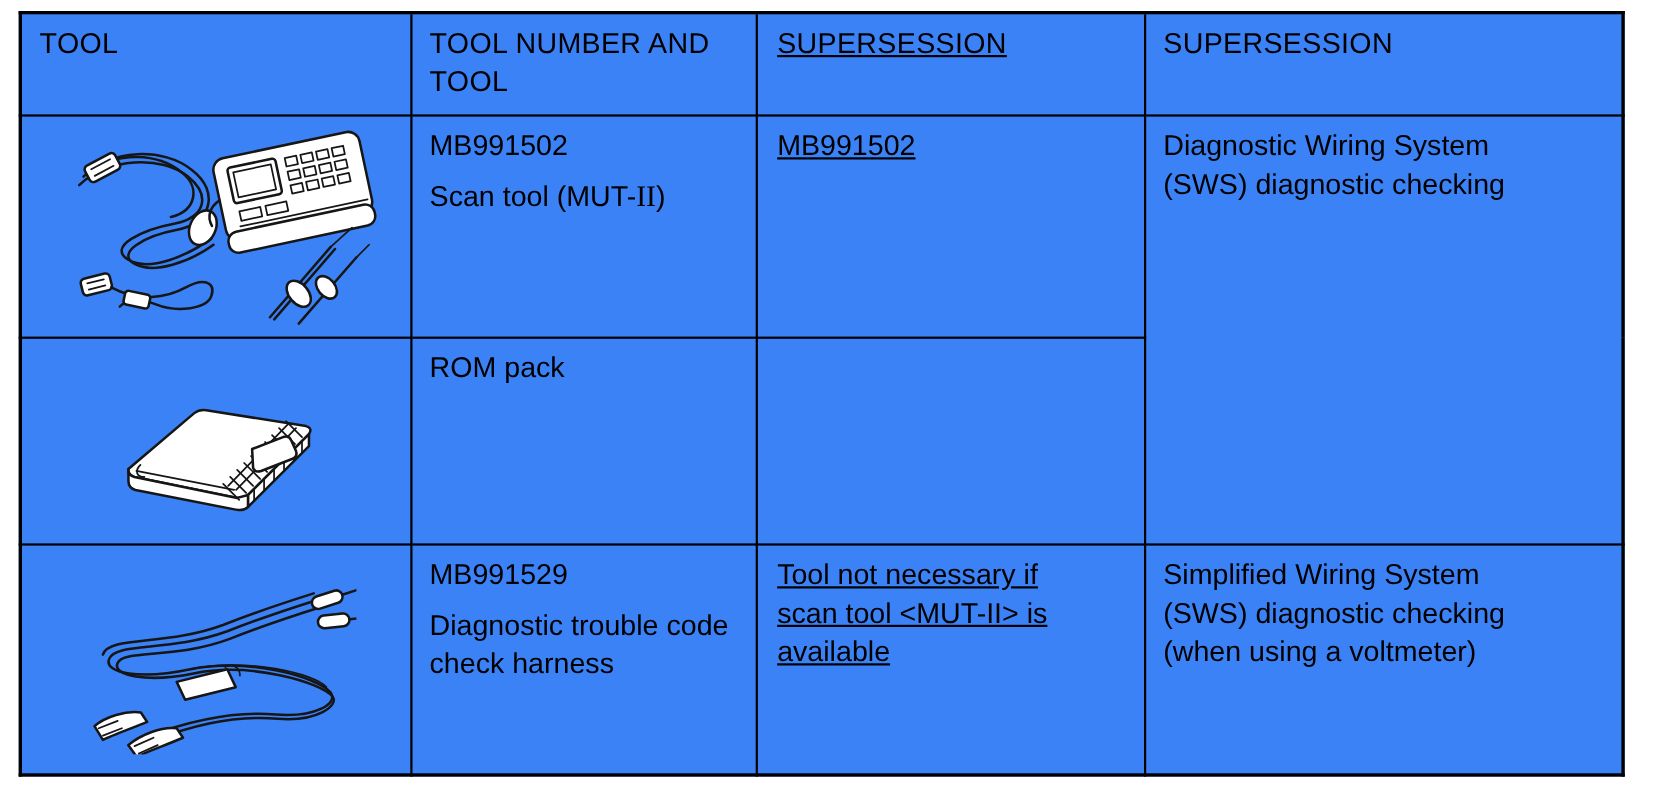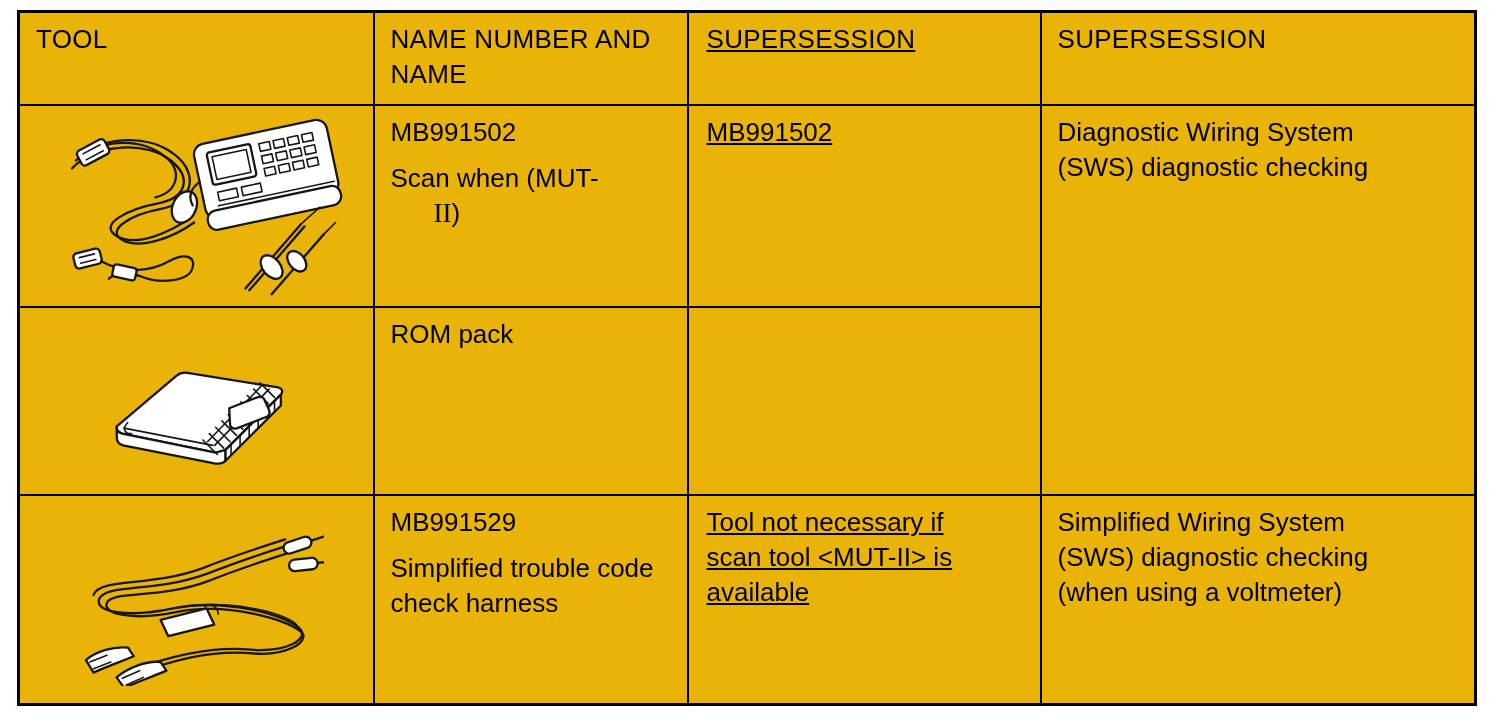--- a/index.html
+++ b/index.html
@@ -5,37 +5,37 @@
   html,body{margin:0;padding:0;background:#ffffff;}
   body{
     width:1504px;height:720px;position:relative;overflow:hidden;
     font-family:"Liberation Sans", sans-serif;color:#000;
   }
   table.tools{
     position:absolute;left:17px;top:10px;
     width:1457px;height:696px;
     border-collapse:collapse;table-layout:fixed;
     border:3px solid #000;
-    background:#eab308;
+    background:#3b82f6;
   }
   th,td{
     border:2px solid #000;
     vertical-align:top;text-align:left;
     font-size:26px;line-height:35px;font-weight:normal;
     padding:9px 14px 9px 16px;
     overflow:hidden;
   }
   th{letter-spacing:0.3px;}
   td.cell-illu{padding:0;}
   .col-name{padding-right:24px;}
   .col-super{padding-right:40px;padding-left:18px;text-decoration:underline;}
   .col-app{padding-right:48px;padding-left:16px;}
   .tool-number{margin:0;}
   .tool-name{margin-top:11px;}
-  .roman{font-family:"Liberation Serif", serif;font-size:27px;margin-left:43px;}
+  .roman{font-family:"Liberation Serif", serif;font-size:27px;}
   
   .illu{display:block;}
   .illu-scan{margin:8px 0 0 26px;}
   .illu-rom{margin:44px 0 0 72px;}
   .illu-harness{margin:30px 0 0 52px;}
   .illu *{vector-effect:non-scaling-stroke;}
   .ln{fill:none;stroke:#161616;stroke-width:2.3;stroke-linecap:round;stroke-linejoin:round;}
   .lnw{fill:#ffffff;stroke:#161616;stroke-width:2.3;stroke-linecap:round;stroke-linejoin:round;}
   .thin{stroke-width:1.6;}
 </style>
@@ -45,21 +45,21 @@
 <table class="tools">
   <colgroup>
     <col style="width:355px">
     <col style="width:314px">
     <col style="width:353px">
     <col style="width:435px">
   </colgroup>
   <tbody>
       <tr style="height:87px;">
     <th>TOOL</th>
-    <th class="col-name">NAME NUMBER AND NAME</th>
+    <th class="col-name">TOOL NUMBER AND TOOL</th>
     <th class="col-super">SUPERSESSION</th>
     <th class="col-app">SUPERSESSION</th>
   </tr>
 
   <tr style="height:154px;">
     <td class="cell-illu">
       <svg class="illu illu-scan" width="302" height="186" viewBox="0 0 310 192" aria-hidden="true">
 
         <path class="ln" d="M30,48 C55,22 105,20 132,42 C158,62 150,92 118,98 C86,104 60,120 78,130 C96,140 130,128 152,112"></path>
         <path class="ln" d="M26,56 C52,30 104,28 128,48 C150,66 144,86 116,92 C84,98 52,114 72,126 C92,138 128,122 150,106"></path>
@@ -107,21 +107,21 @@
         <path class="ln" d="M205,180 L262,114 M209,182 L266,116"></path>
         <path class="ln thin" d="M262,114 L282,96"></path>
         <path class="ln" d="M232,186 L286,124"></path>
         <path class="ln thin" d="M286,124 L298,112"></path>
         <ellipse class="lnw" cx="232" cy="158" rx="9" ry="14" transform="rotate(-40 232 158)"></ellipse>
         <ellipse class="lnw" cx="258" cy="152" rx="8" ry="12" transform="rotate(-40 258 152)"></ellipse>
       </svg>
     </td>
     <td class="col-name">
       <div class="tool-number">MB991502</div>
-      <div class="tool-name"><span>Scan when (MUT-</span><span class="roman">II</span><span>)</span></div>
+      <div class="tool-name"><span>Scan tool (MUT-</span><span class="roman">II</span><span>)</span></div>
     </td>
     <td class="col-super">
       <div>MB991502</div>
     </td>
     <td class="col-app" rowspan="2">
       <div>Diagnostic Wiring System (SWS) diagnostic checking</div>
     </td>
   </tr>
 
   <tr style="height:180px;">
@@ -193,21 +193,21 @@
         <path class="ln thin" d="M138,84 C144,80 152,84 152,92"></path>
 
         <path class="lnw" d="M14,140 C24,131 44,125 58,127 L64,136 C52,141 30,149 22,153 Z"></path>
         <path class="ln thin" d="M18,142 L36,135 M22,149 L40,142"></path>
         <path class="lnw" d="M46,158 C58,148 78,140 92,142 L98,151 C84,157 62,165 54,169 Z"></path>
         <path class="ln thin" d="M52,159 L70,151 M56,166 L74,158"></path>
       </svg>
     </td>
     <td class="col-name">
       <div class="tool-number">MB991529</div>
-      <div class="tool-name">Simplified trouble code check harness</div>
+      <div class="tool-name">Diagnostic trouble code check harness</div>
     </td>
     <td class="col-super">
       <div>Tool not necessary if scan tool &lt;MUT-II&gt; is available</div>
     </td>
     <td class="col-app">
       <div>Simplified Wiring System (SWS) diagnostic checking (when using a voltmeter)</div>
     </td>
   </tr>
 </tbody>
   </table>

